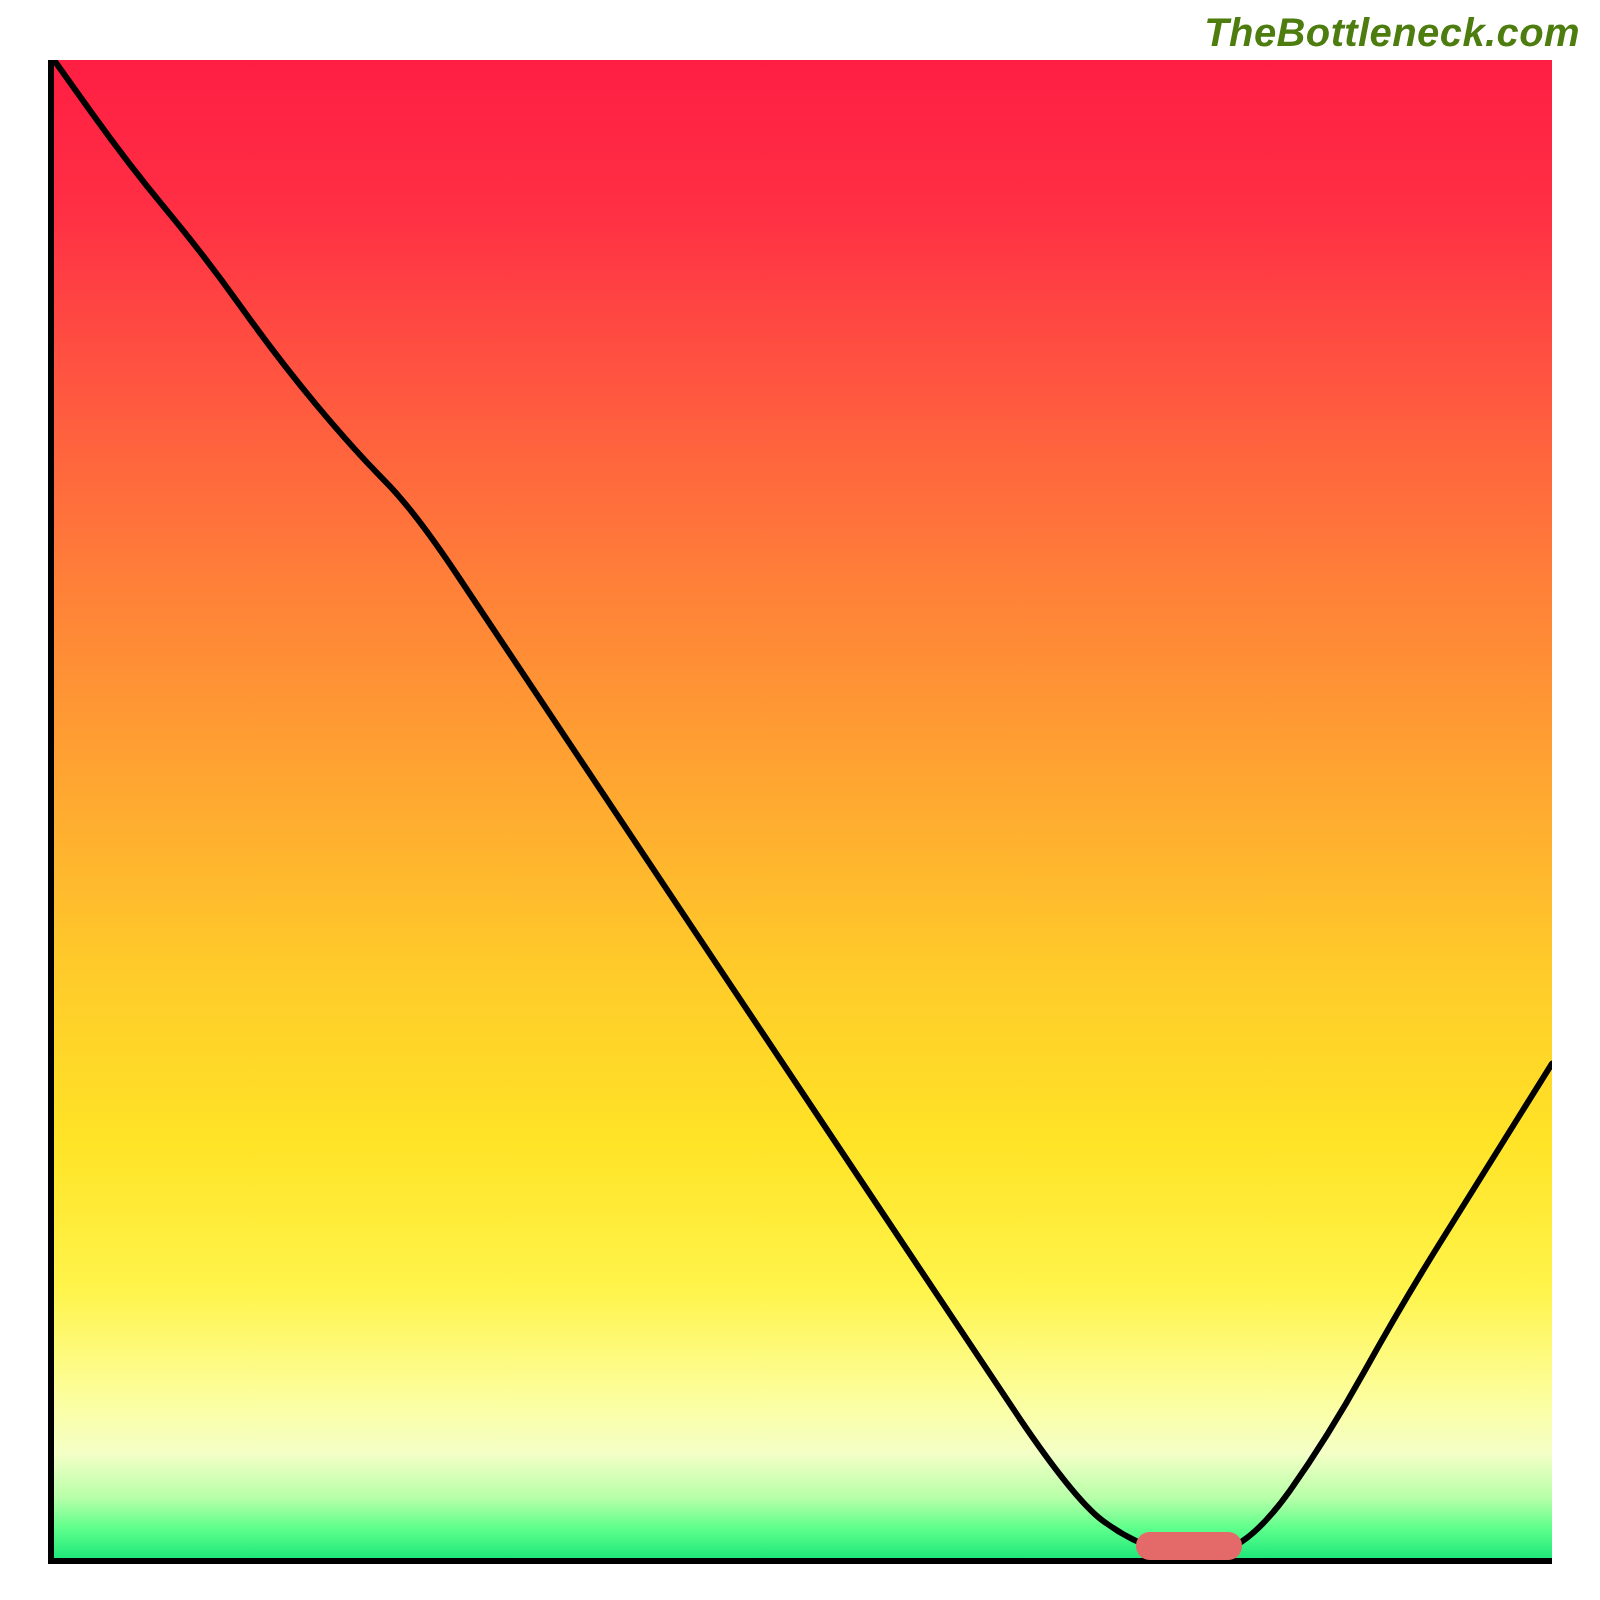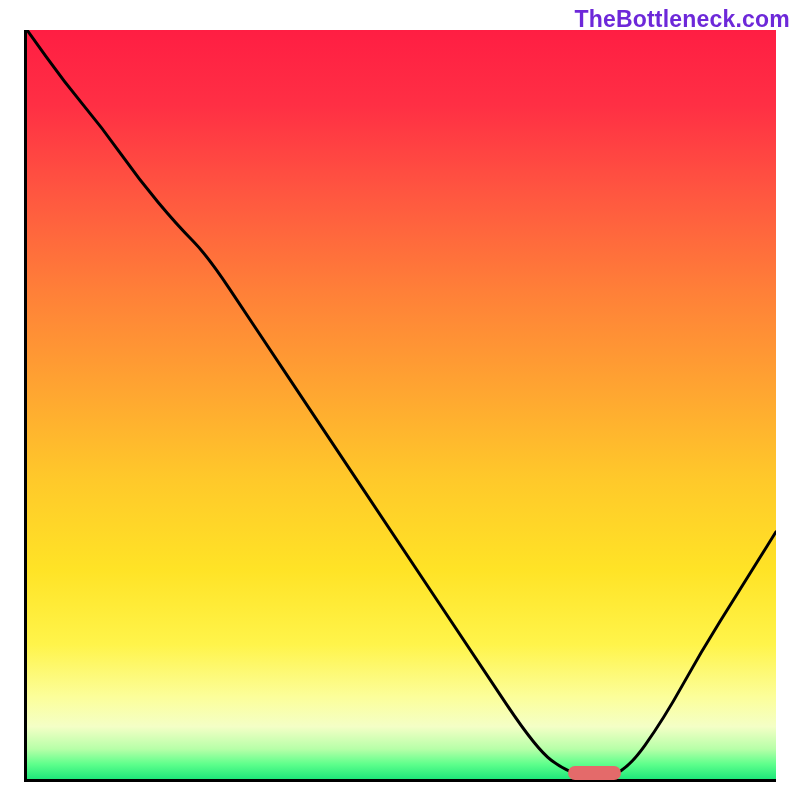--- a/index.html
+++ b/index.html
@@ -13,24 +13,25 @@
   .stage {
     position: relative;
     width: 800px;
     height: 800px;
     background: #ffffff;
   }
   .watermark {
     position: absolute;
     top: 6px;
     right: 10px;
-    font-size: 23px;
+    font-size: 20px;
     font-weight: 600;
-    color: #6d28d9;
+    color: #4d7c0f;
     letter-spacing: 0.2px;
+    font-style: italic;
   }
   .plot {
     position: absolute;
     left: 24px;
     top: 30px;
     width: 752px;
     height: 752px;
     box-sizing: border-box;
     border-left: 3px solid #000;
     border-bottom: 3px solid #000;

